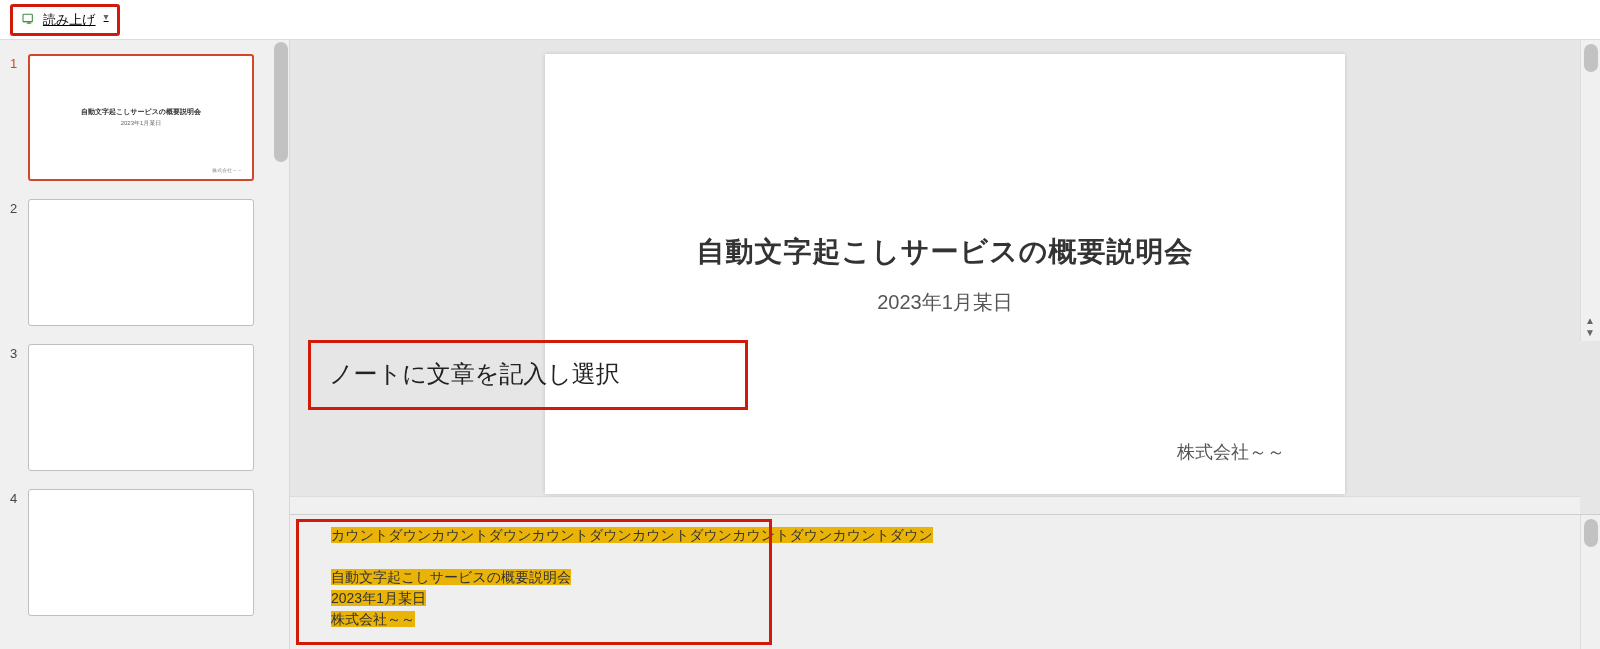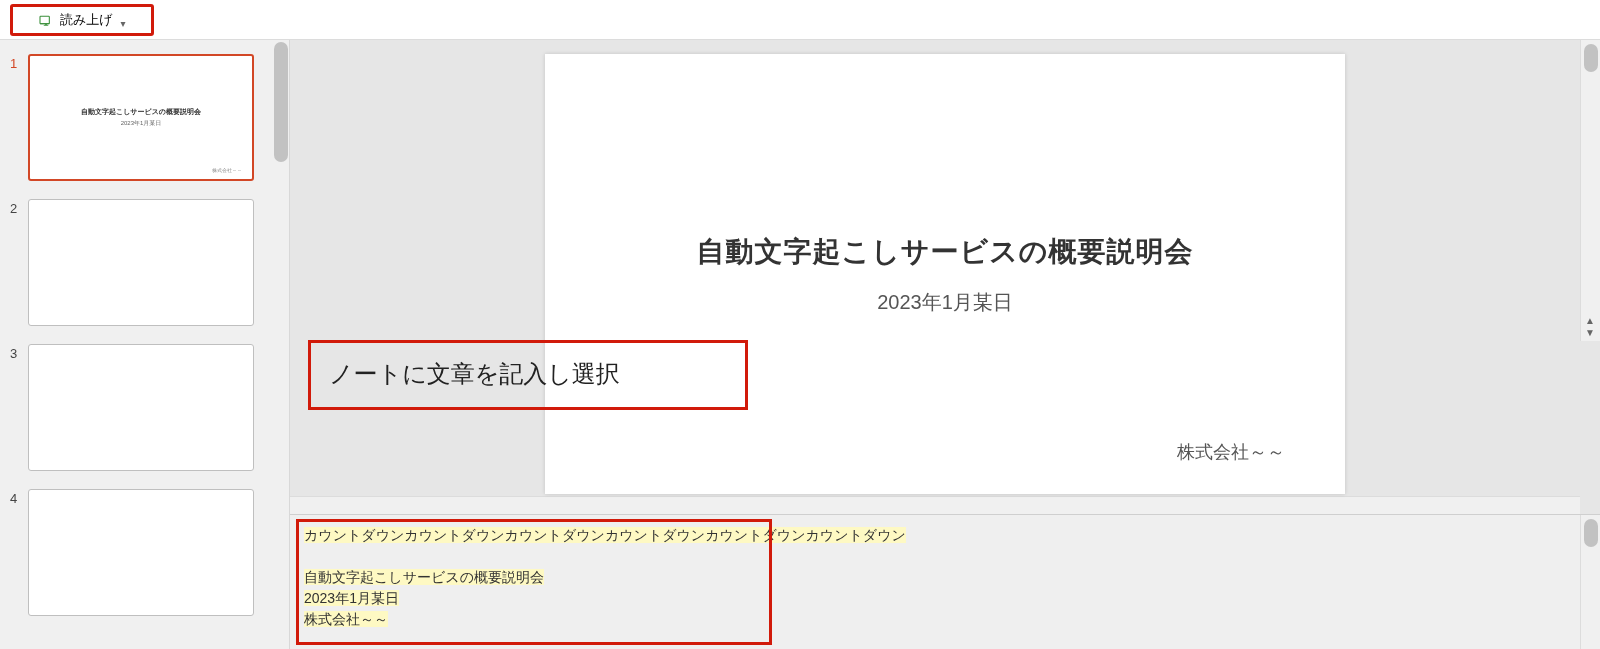--- a/index.html
+++ b/index.html
@@ -9,28 +9,29 @@
     height: 40px;
     border-bottom: 1px solid #dcdcdc;
     display: flex;
     align-items: center;
     padding: 0 10px;
     background: #fff;
     position: relative;
   }
   .read-aloud-btn {
     display: flex;
-    align-items: flex-end;
+    align-items: flex-start;
     gap: 6px;
-    padding: 4px 25px;
+    padding: 4px 8px;
     font-size: 13px;
     cursor: pointer;
     border: 3px solid #d11a0a;
     border-radius: 3px;
     height: 32px;
+    text-decoration: underline;
   }
   .read-aloud-btn .icon svg { width: 16px; height: 16px; display: block; }
   .read-aloud-btn .chev { font-size: 10px; color: #666; margin-left: 2px; }
   
   .main-area {
     display: flex;
     height: 609px;
   }
   
   .thumbs-panel {
@@ -170,22 +171,23 @@
     left: 6px; top: 4px;
     width: 476px; height: 126px;
     border: 3px solid #d11a0a;
     pointer-events: none;
   }
   .notes-text {
     line-height: 1.5;
     white-space: pre-wrap;
   }
   .notes-text .sel {
-    background: #fef9c3;
+    background: #eab308;
     color: #333;
+    margin-left: 27px;
   }
   .notes-scroll {
     position: absolute;
     right: 0; top: 0; bottom: 0;
     width: 20px;
     background: #f0f0f0;
     border-left: 1px solid #dcdcdc;
   }
   .notes-scroll .sb-thumb {
     position: absolute;

